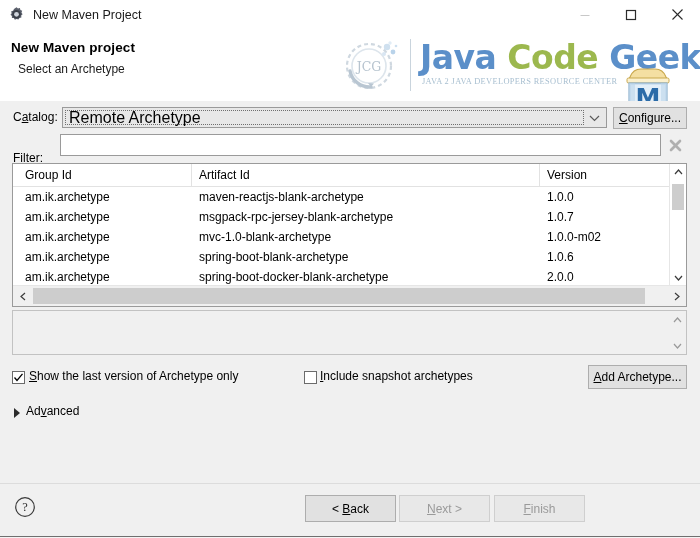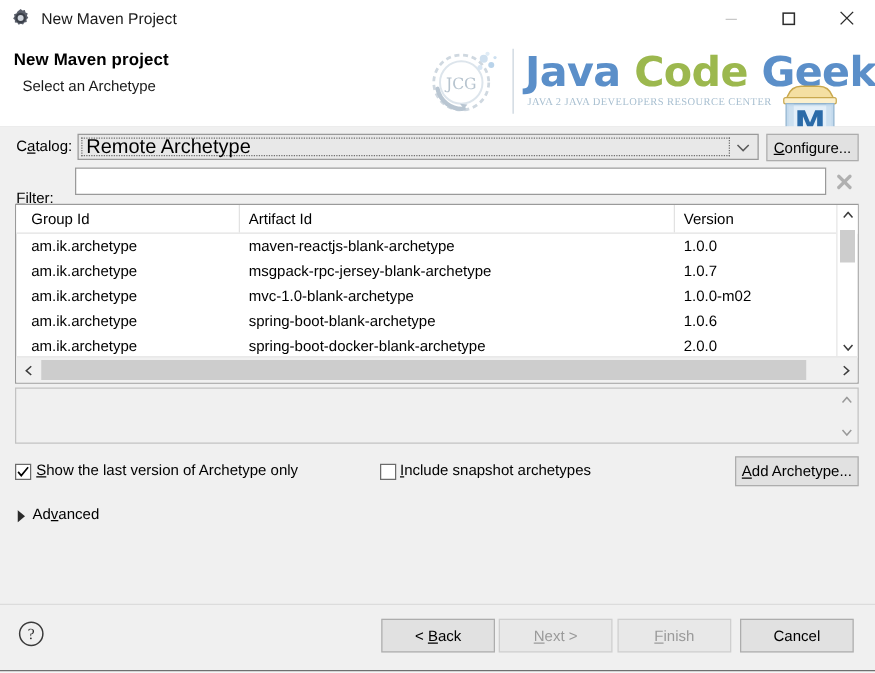--- a/index.html
+++ b/index.html
@@ -647,20 +647,17 @@
 
     <div class="btn footer-btn fb-back">
       <span>&lt; <u>B</u><span>ack</span></span>
     </div>
     <div class="btn footer-btn fb-next disabled">
       <span><u>N</u><span>ext &gt;</span></span>
     </div>
     <div class="btn footer-btn fb-finish disabled">
       <span><u>F</u><span>inish</span></span>
     </div>
-    <div class="btn footer-btn fb-cancel">
-      <span>Cancel</span>
-    </div>
   </div>
 
   <div class="bottom-sliver"></div>
 
 </div>
 
 </body></html>

